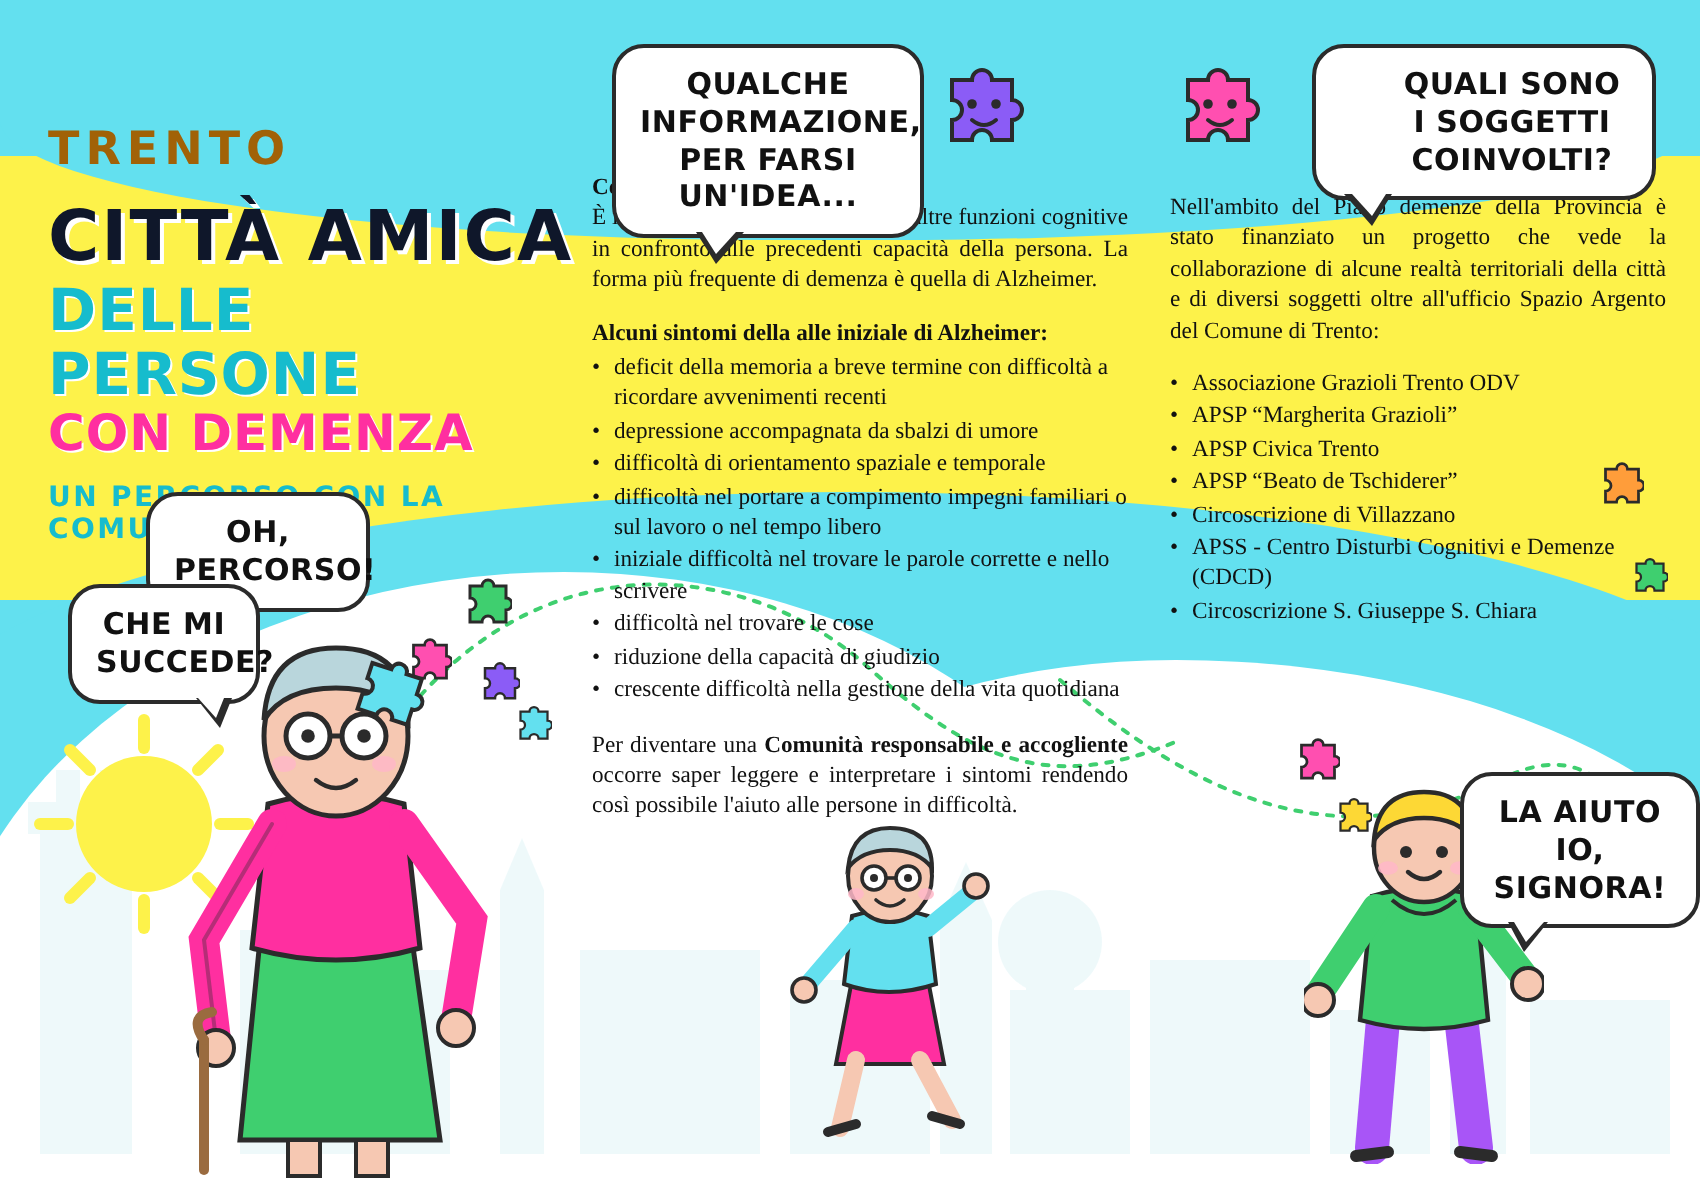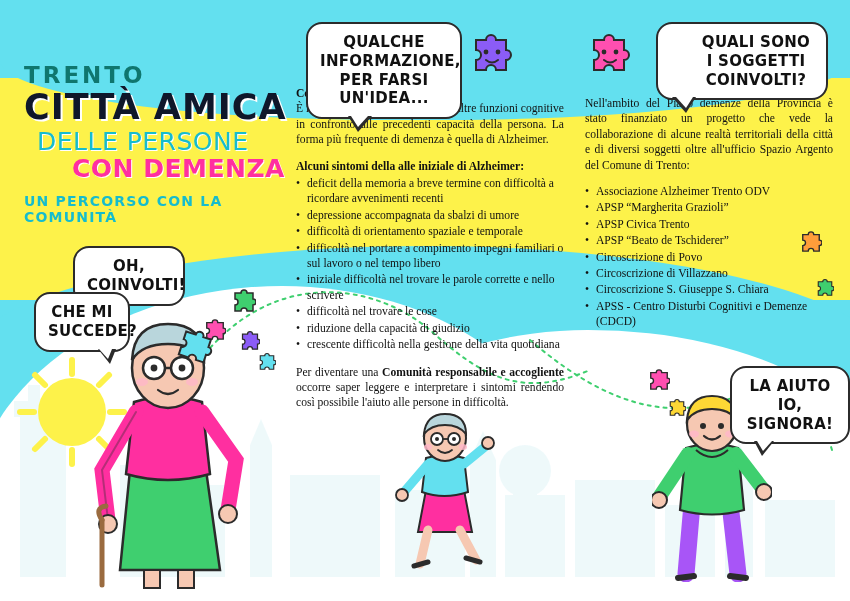--- a/index.html
+++ b/index.html
@@ -88,50 +88,48 @@
     position: absolute;
     left: 24px; top: 62px;
     width: 270px;
     font-family: "DejaVu Sans", sans-serif;
     z-index: 6;
   }
   .t-trento {
     font-size: 23px;
     font-weight: bold;
     letter-spacing: 3px;
-    color: #0f766e;
+    color: #a16207;
     -webkit-text-stroke: 0px;
-    margin-bottom: 2px;
+    margin-bottom: 14px;
   }
   .t-big {
     font-size: 35px;
     font-weight: bold;
     letter-spacing: 1px;
     line-height: 1.02;
     color: #0f172a;
     text-shadow: 2px 2px 0 #ffffff;
   }
   .t-mid {
-    font-size: 25px;
-    font-weight: normal;
+    font-size: 29px;
+    font-weight: bold;
     letter-spacing: 0.5px;
     line-height: 1.1;
     color: #16bccd;
     text-shadow: 1px 1px 0 #ffffff;
     margin-top: 2px;
-    margin-left: 13px;
   }
   .t-mid2 {
     font-size: 25px;
     font-weight: bold;
     letter-spacing: 0.5px;
     line-height: 1.1;
     color: #ff2fa0;
     text-shadow: 1px 1px 0 #ffffff;
-    margin-left: 48px;
   }
   .t-sub {
     margin-top: 10px;
     font-size: 14px;
     font-weight: bold;
     letter-spacing: 1.2px;
     color: #16bccd;
   }
   
   .col {
@@ -232,21 +230,21 @@
     border-top: 15px solid #2b2b2b;
   }
   .bub-che .tail-in {
     position: absolute;
     right: 16px; bottom: -9px;
     width: 0; height: 0;
     border-left: 9px solid transparent;
     border-right: 4px solid transparent;
     border-top: 10px solid #ffffff;
   }
-  .bub-aiuto { left: 730px; top: 366px; width: 92px; padding-left: 12px; }
+  .bub-aiuto { left: 730px; top: 386px; width: 92px; padding-left: 12px; }
   .bub-aiuto .tail {
     left: 22px; bottom: -14px;
     border-left: 8px solid transparent;
     border-right: 12px solid transparent;
     border-top: 15px solid #2b2b2b;
   }
   .bub-aiuto .tail-in {
     position: absolute;
     left: 25px; bottom: -9px;
     width: 0; height: 0;
@@ -334,45 +332,44 @@
       <li>crescente difficoltà nella gestione della vita quotidiana</li>
     </ul>
     <p style="margin-top:12px;">
       <span>Per diventare una </span><span class="b-strong">Comunità responsabile e accogliente</span><span> occorre saper leggere e interpretare i sintomi rendendo così possibile l'aiuto alle persone in difficoltà.</span>
     </p>
   </div>
 
   <div class="col right">
     <p>Nell'ambito del Piano demenze della Provincia è stato finanziato un progetto che vede la collaborazione di alcune realtà territoriali della città e di diversi soggetti oltre all'ufficio Spazio Argento del Comune di Trento:</p>
     <ul class="bullets">
-      <li>Associazione Alzheimer Trento ODV</li>
+      <li>Associazione Grazioli Trento ODV</li>
       <li>APSP “Margherita Grazioli”</li>
       <li>APSP Civica Trento</li>
       <li>APSP “Beato de Tschiderer”</li>
-      <li>Circoscrizione di Povo</li>
       <li>Circoscrizione di Villazzano</li>
+      <li>APSS - Centro Disturbi Cognitivi e Demenze  (CDCD)</li>
       <li>Circoscrizione S. Giuseppe S. Chiara</li>
-      <li>APSS - Centro Disturbi Cognitivi e Demenze  (CDCD)</li>
     </ul>
   </div>
 
   <div class="bubble bub-info">
     <span>QUALCHE INFORMAZIONE, PER FARSI UN'IDEA...</span>
     <span class="tail"></span>
     <span class="tail-in"></span>
   </div>
 
   <div class="bubble bub-sogg">
     <span>QUALI SONO I SOGGETTI COINVOLTI?</span>
     <span class="tail"></span>
     <span class="tail-in"></span>
   </div>
 
   <div class="bubble bub-oh">
-    <span>OH, COINVOLTI!</span>
+    <span>OH, PERCORSO!</span>
     <span class="tail"></span>
     <span class="tail-in"></span>
   </div>
 
   <div class="bubble bub-che">
     <span>CHE MI SUCCEDE?</span>
     <span class="tail"></span>
     <span class="tail-in"></span>
   </div>
 

